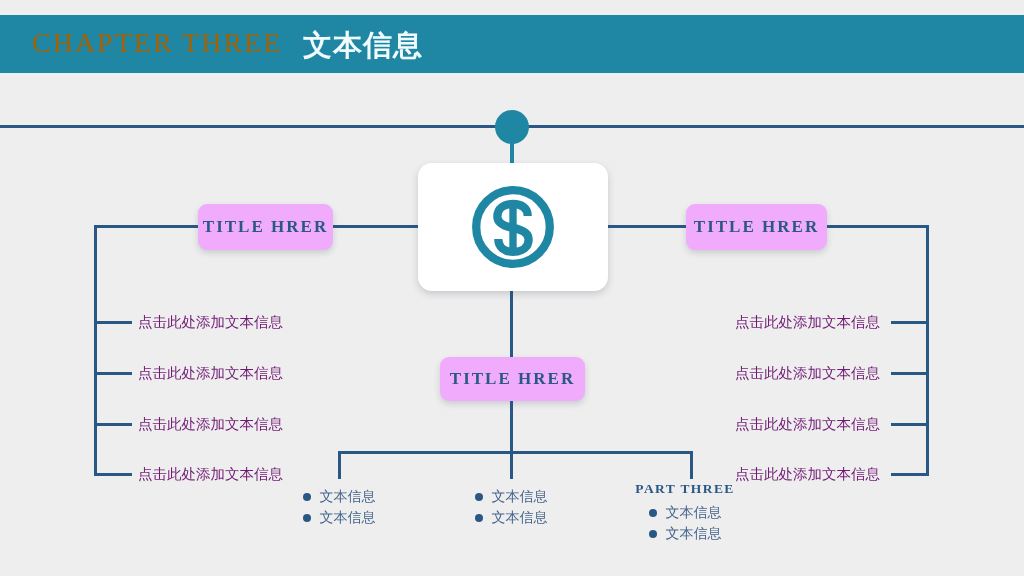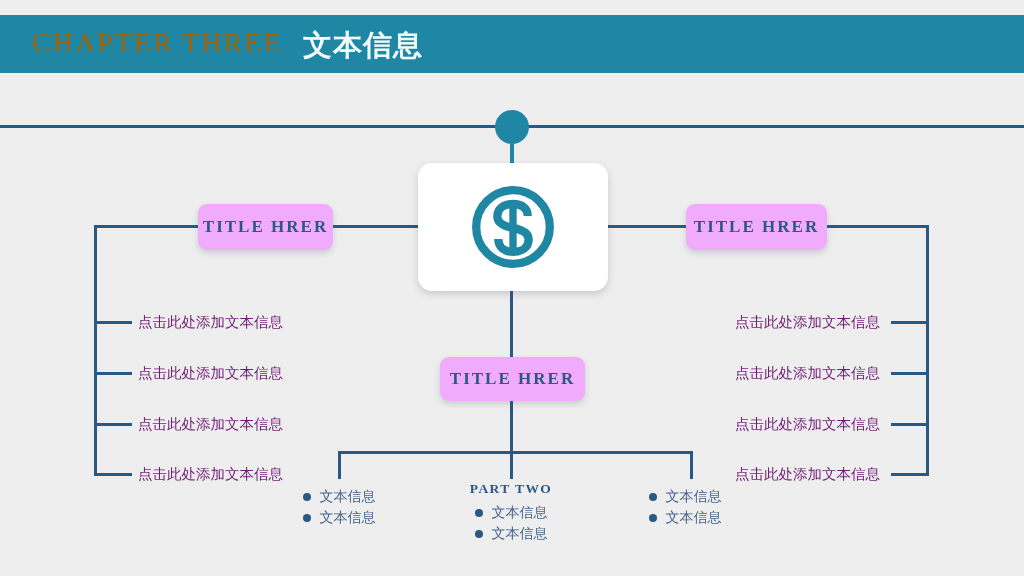--- a/index.html
+++ b/index.html
@@ -257,34 +257,34 @@
         <span>文本信息</span>
       </li>
       <li>
         <span class="bullet"></span>
         <span>文本信息</span>
       </li>
     </ul>
   </div>
 
   <div class="part-col" style="left:431px;">
-    <div class="part-title">PART  TWO</div>
     <ul class="part-list">
       <li>
         <span class="bullet"></span>
         <span>文本信息</span>
       </li>
       <li>
         <span class="bullet"></span>
         <span>文本信息</span>
       </li>
     </ul>
   </div>
 
   <div class="part-col" style="left:605px;">
+    <div class="part-title">PART  THREE</div>
     <ul class="part-list">
       <li>
         <span class="bullet"></span>
         <span>文本信息</span>
       </li>
       <li>
         <span class="bullet"></span>
         <span>文本信息</span>
       </li>
     </ul>

